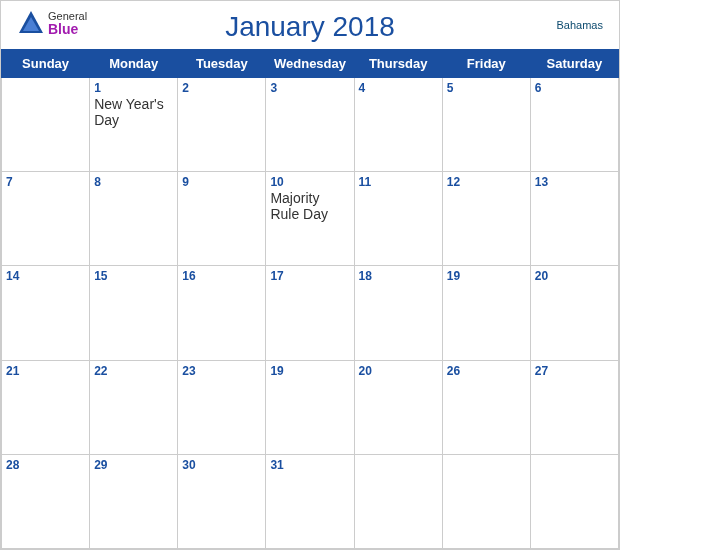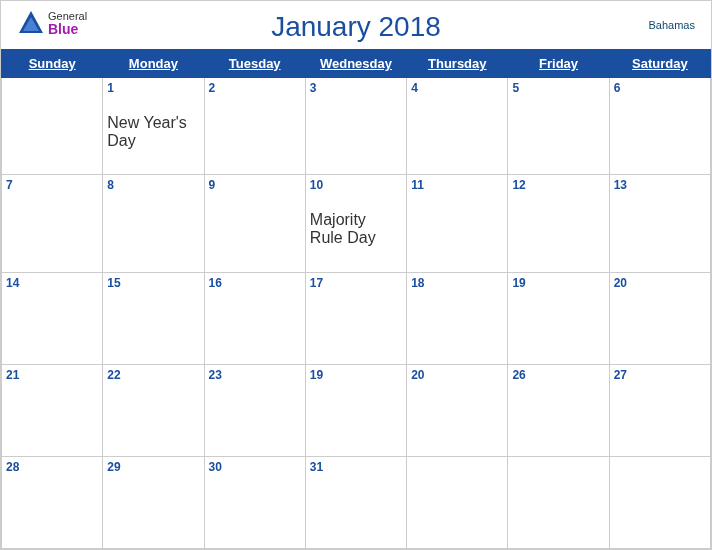--- a/index.html
+++ b/index.html
@@ -4,21 +4,21 @@
   <style>
     * { box-sizing: border-box; margin: 0; padding: 0; }
     body {
       font-family: Arial, sans-serif;
       background: #fff;
       width: 712px;
       height: 550px;
       overflow: hidden;
     }
     .calendar-container {
-      width: 712px;
+      width: 620px;
       height: 550px;
       background: #fff;
       border: 1px solid #ccc;
       display: flex;
       flex-direction: column;
     }
     .header {
       display: flex;
       align-items: center;
       justify-content: center;
@@ -73,39 +73,38 @@
       table-layout: fixed;
     }
     .calendar-table thead tr th {
       background-color: #1a4fa0;
       color: #fff;
       text-align: center;
       font-size: 13px;
       font-weight: bold;
       padding: 6px 2px;
       border: 1px solid #1a4fa0;
-      text-decoration: underline;
     }
     .calendar-table tbody tr td {
       border: 1px solid #ccc;
       vertical-align: top;
       padding: 3px 4px;
       height: 72px;
     }
     .day-number {
       font-size: 12px;
       color: #1a4fa0;
       font-weight: bold;
       display: block;
     }
     .holiday-name {
-      font-size: 16px;
+      font-size: 14px;
       color: #333;
       display: block;
-      margin-top: 19px;
+      margin-top: 1px;
     }
     .empty-cell {
       background: #fff;
     }
   </style>
 </head>
 <body>
 
 <div class="calendar-container">
   <div class="header">

